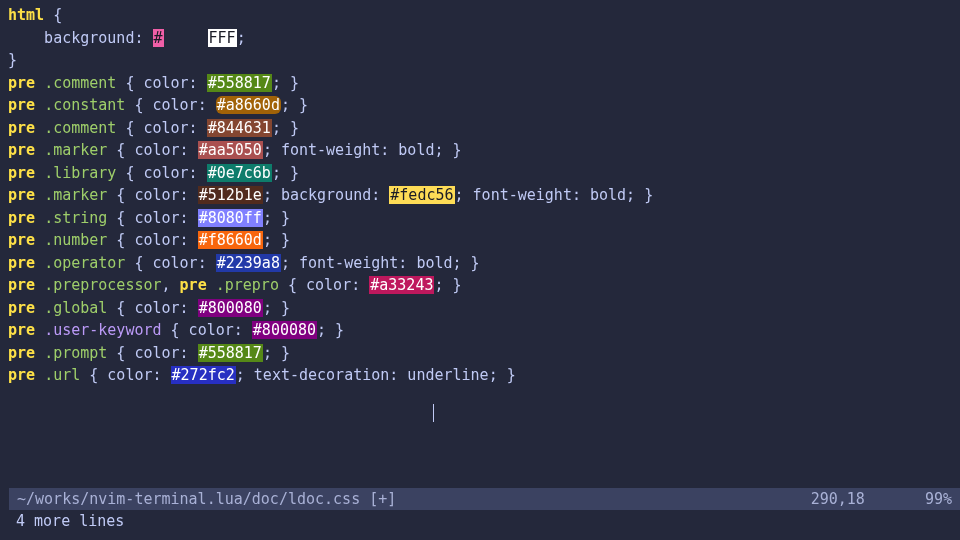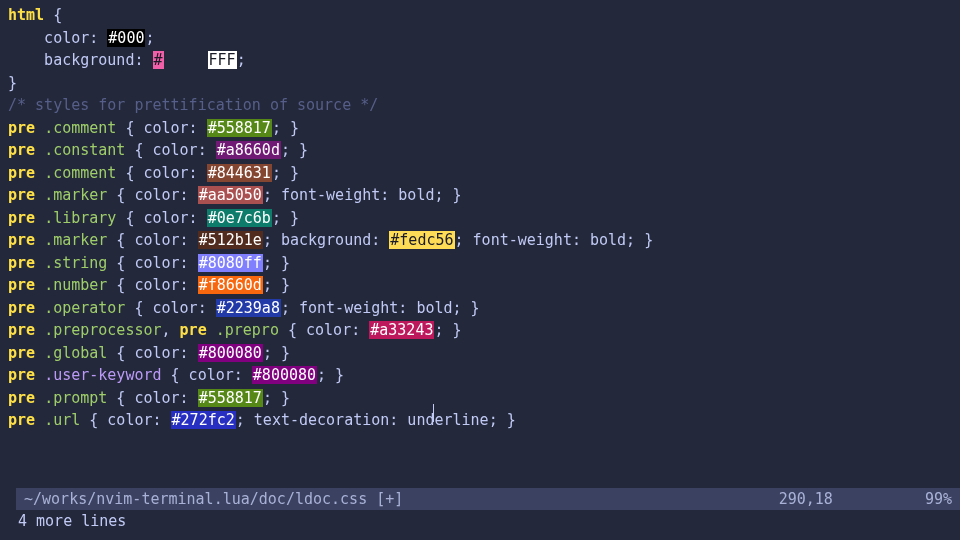--- a/index.html
+++ b/index.html
@@ -19,60 +19,58 @@
   }
   .line { white-space: pre; }
   .tag     { color: #fde047; font-weight: bold; }
   .fg      { color: #c0caf5; }
   .dim     { color: #565f89; }
   .class   { color: #9ece6a; }
   .classB  { color: #bb9af7; }
   .swatch  { color: #ffffff; padding: 0 1px; }
   .statusline {
     position: absolute;
-    left: 16px; right: 0;
+    left: 9px; right: 0;
     bottom: 30px;
     height: 22px;
     background: #3b4261;
     color: #a9b1d6;
     display: flex;
     align-items: center;
     padding: 0 8px;
     font-family: inherit;
     font-size: 15px;
   }
   .status-file { flex: 0 0 auto; }
   .status-gap  { flex: 1 1 auto; }
   .status-pos  { flex: 0 0 auto; margin-right: 60px; text-align: right; }
-  .status-pct  { flex: 0 0 auto; margin-left: 32px; }
+  .status-pct  { flex: 0 0 auto; }
   .messageline {
     position: absolute;
-    left: 0; right: 0;
+    left: 8px; right: 0;
     bottom: 8px;
     color: #c0caf5;
-    padding: 0 18px;
+    padding: 0 8px;
   }
   .cursor {
     position: absolute;
     width: 1px;
     height: 18px;
     background: #c0caf5;
   }
 </style>
 </head>
 <body>
 
 <div class="editor" id="buffer">
     <div class="line"><span class="tag">html</span><span class="fg"> {</span></div>
-    <div class="line"><span class="fg">    color: </span><span class="swatch" style="background: rgb(0, 0, 0);">#000</span><span class="fg">;</span></div>
     <div class="line"><span class="fg">    background: </span><span class="swatch" style="background: rgb(240, 95, 167); color: rgb(26, 27, 38);">#</span><span class="swatch" style="background: rgb(255, 255, 255); color: rgb(26, 27, 38); margin-left: 44px;">FFF</span><span class="fg">;</span></div>
     <div class="line"><span class="fg">}</span></div>
-    <div class="line"><span class="dim">/* styles for prettification of source */</span></div>
     <div class="line"><span class="tag">pre</span><span class="fg"> </span><span class="class">.comment</span><span class="fg"> { color: </span><span class="swatch" style="background: rgb(85, 136, 23);">#558817</span><span class="fg">; }</span></div>
-    <div class="line"><span class="tag">pre</span><span class="fg"> </span><span class="class">.constant</span><span class="fg"> { color: </span><span class="swatch" style="background: #701a75;">#a8660d</span><span class="fg">; }</span></div>
+    <div class="line"><span class="tag">pre</span><span class="fg"> </span><span class="class">.constant</span><span class="fg"> { color: </span><span class="swatch" style="background: #a16207; border-radius: 6px;">#a8660d</span><span class="fg">; }</span></div>
     <div class="line"><span class="tag">pre</span><span class="fg"> </span><span class="class">.comment</span><span class="fg"> { color: </span><span class="swatch" style="background: rgb(132, 70, 49);">#844631</span><span class="fg">; }</span></div>
     <div class="line"><span class="tag">pre</span><span class="fg"> </span><span class="class">.marker</span><span class="fg"> { color: </span><span class="swatch" style="background: rgb(170, 80, 80);">#aa5050</span><span class="fg">; font-weight: bold; }</span></div>
     <div class="line"><span class="tag">pre</span><span class="fg"> </span><span class="class">.library</span><span class="fg"> { color: </span><span class="swatch" style="background: rgb(14, 124, 107);">#0e7c6b</span><span class="fg">; }</span></div>
     <div class="line"><span class="tag">pre</span><span class="fg"> </span><span class="class">.marker</span><span class="fg"> { color: </span><span class="swatch" style="background: rgb(81, 43, 30);">#512b1e</span><span class="fg">; background: </span><span class="swatch" style="background: rgb(254, 220, 86); color: rgb(26, 27, 38);">#fedc56</span><span class="fg">; font-weight: bold; }</span></div>
     <div class="line"><span class="tag">pre</span><span class="fg"> </span><span class="class">.string</span><span class="fg"> { color: </span><span class="swatch" style="background: rgb(128, 128, 255);">#8080ff</span><span class="fg">; }</span></div>
     <div class="line"><span class="tag">pre</span><span class="fg"> </span><span class="class">.number</span><span class="fg"> { color: </span><span class="swatch" style="background: rgb(248, 102, 13);">#f8660d</span><span class="fg">; }</span></div>
     <div class="line"><span class="tag">pre</span><span class="fg"> </span><span class="class">.operator</span><span class="fg"> { color: </span><span class="swatch" style="background: rgb(34, 57, 168);">#2239a8</span><span class="fg">; font-weight: bold; }</span></div>
     <div class="line"><span class="tag">pre</span><span class="fg"> </span><span class="class">.preprocessor</span><span class="fg">, </span><span class="tag">pre</span><span class="fg"> </span><span class="class">.prepro</span><span class="fg"> { color: </span><span class="swatch" style="background: #be185d;">#a33243</span><span class="fg">; }</span></div>
     <div class="line"><span class="tag">pre</span><span class="fg"> </span><span class="class">.global</span><span class="fg"> { color: </span><span class="swatch" style="background: rgb(128, 0, 128);">#800080</span><span class="fg">; }</span></div>
     <div class="line"><span class="tag">pre</span><span class="fg"> </span><span class="classB">.user-keyword</span><span class="fg"> { color: </span><span class="swatch" style="background: rgb(128, 0, 128);">#800080</span><span class="fg">; }</span></div>

